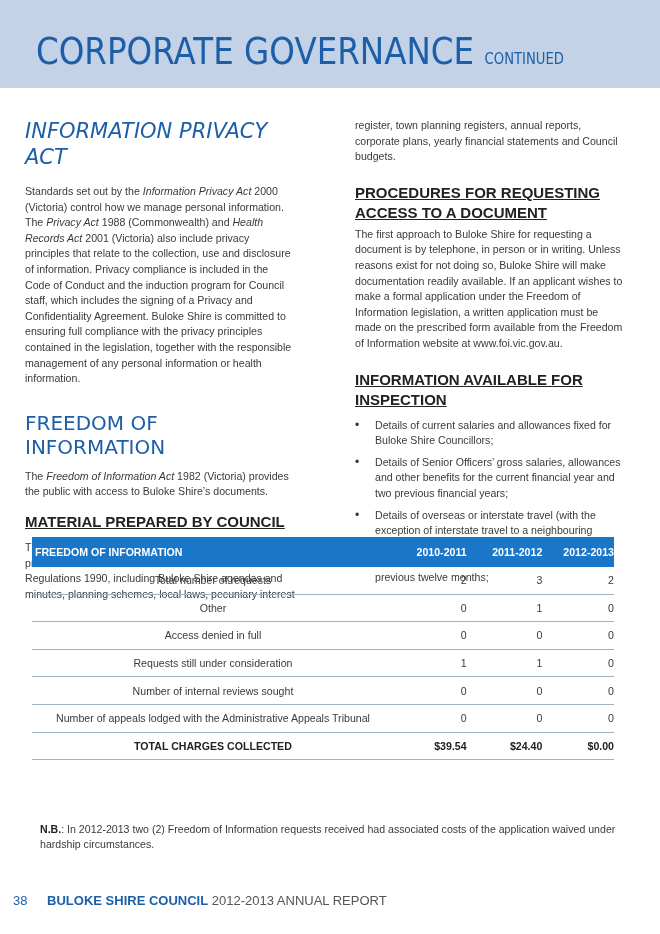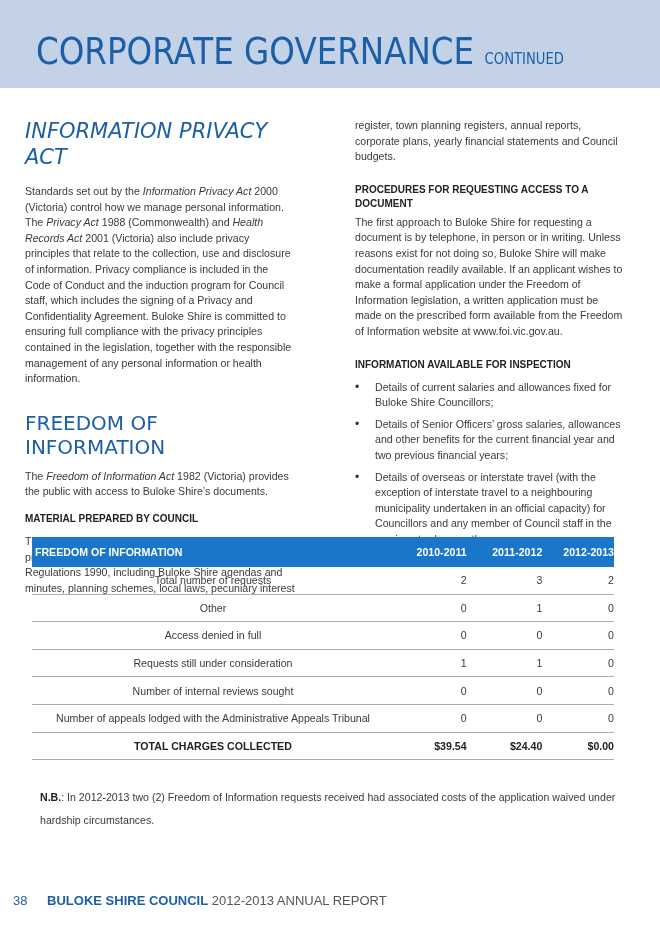--- a/index.html
+++ b/index.html
@@ -8,34 +8,34 @@
   .header-band { position:absolute; left:0; top:0; width:660px; height:88px; background:#c3d2e6; }
   .page-title { position:absolute; left:36px; top:30px; font-size:37px; color:#1c5fa8; letter-spacing:0px; white-space:nowrap; font-family:"DejaVu Sans", sans-serif; font-weight:normal; transform:scaleX(0.88); transform-origin:left; }
   .page-title .cont { font-size:15px; }
   .col { position:absolute; font-size:10.6px; line-height:15.6px; color:#3a3a3a; }
   .col-left { left:25px; top:118px; width:270px; }
   .col-right { left:355px; top:118px; width:268px; }
   h2.ipa { margin:0; font-size:21px; line-height:26px; color:#1c5fa8; font-weight:normal; font-family:"DejaVu Sans", sans-serif; }
   h2.ipa .it { font-style:italic; }
   h2.foi { margin:24px 0 0 0; font-size:20px; line-height:24px; color:#1c5fa8; font-weight:normal; font-family:"DejaVu Sans", sans-serif; }
   p { margin:10px 0 0 0; }
-  h3 { margin:12px 0 0 0; font-size:10px; font-weight:bold; color:#222; line-height:14px; }
+  h3 { margin:12px 0 0 0; font-size:15px; font-weight:bold; color:#222; line-height:20px;text-decoration:underline; }
   .col-right h3 { margin-top:18px; }
   .col-right p.first { margin-top:0; }
   ul.bullets { list-style:none; margin:8px 0 0 0; padding:0; }
   ul.bullets li { position:relative; padding-left:20px; margin-bottom:6px; }
   ul.bullets li .dot { position:absolute; left:0; top:0; font-size:12px; color:#333; }
   table.foi-table { position:absolute; left:32px; top:537px; width:582px; border-collapse:collapse; font-size:10.6px; color:#3a3a3a; }
   table.foi-table th { background:#1a76c8; color:#fff; font-weight:bold; height:30px; text-align:right; padding:0; }
   table.foi-table th.first { text-align:left; padding-left:3px; }
   table.foi-table td { height:26.6px; border-bottom:1.5px solid #9fb2c4; text-align:right; padding:0; }
   table.foi-table td.label { text-align:center; padding-left:3px; }
   table.foi-table tr.total td { font-weight:bold; color:#222; }
   .c1 { width:358px; } .c2 { width:76px; } .c3 { width:76px; } .c4 { width:72px; }
-  .note { position:absolute; left:40px; top:786px; width:580px; font-size:10.6px; line-height:23px; color:#3a3a3a; }
+  .note { position:absolute; left:40px; top:822px; width:580px; font-size:10.6px; line-height:15px; color:#3a3a3a; }
   .note b { color:#222; }
   .footer { position:absolute; left:13px; top:893px; font-size:13px; color:#555; white-space:nowrap; }
   .footer .pnum { color:#1c5fa8; margin-right:16px; }
   .footer .org { color:#1c5fa8; font-weight:bold; }
   em { font-style:italic; }
 </style>
 </head>
 <body>
 
 <div class="header-band"></div>

